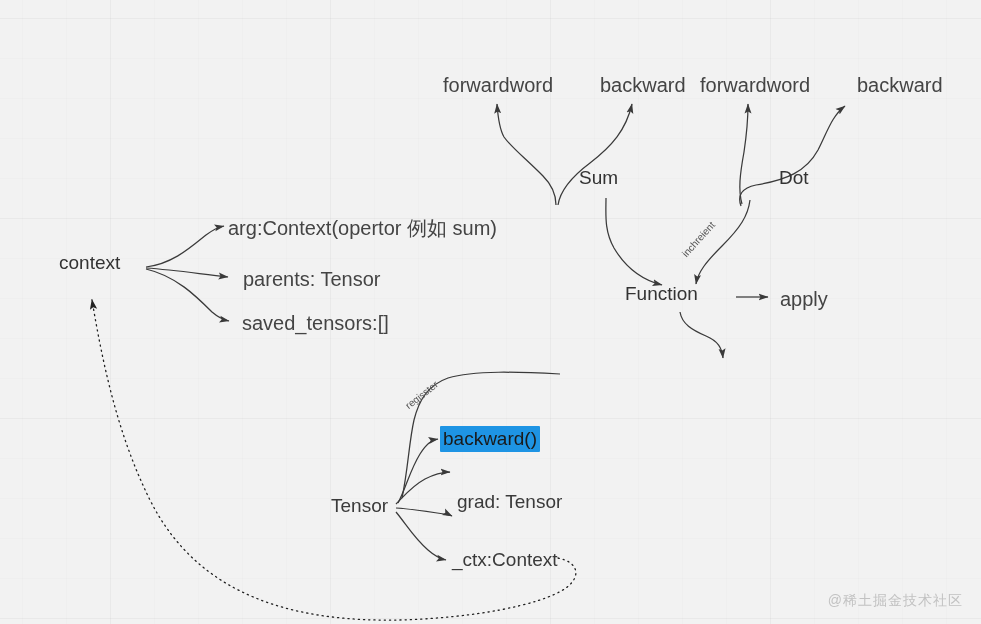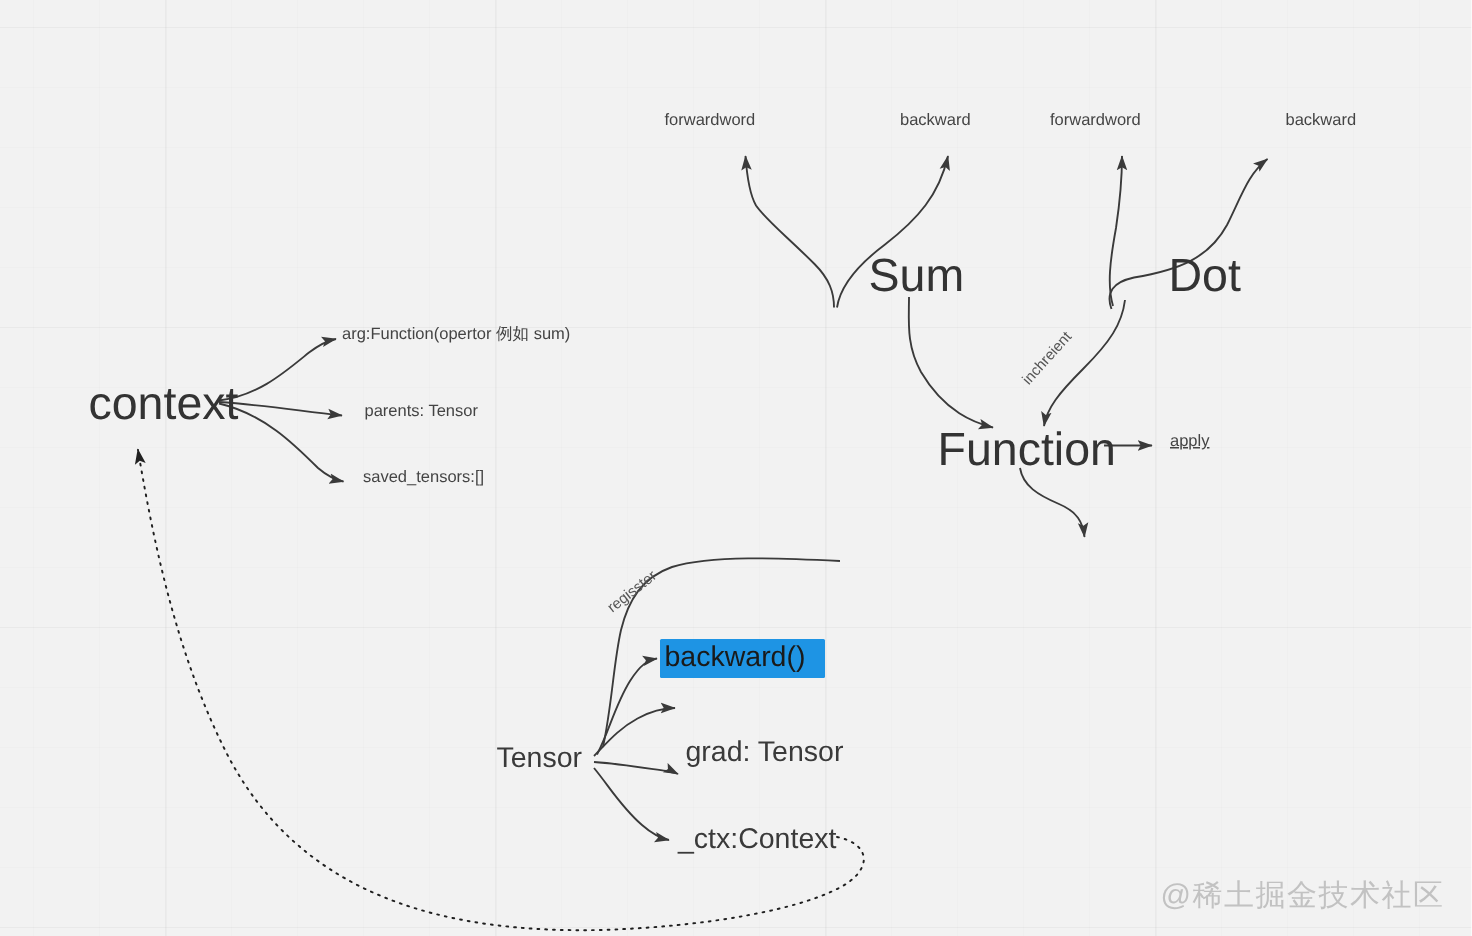--- a/index.html
+++ b/index.html
@@ -28,41 +28,41 @@
     width: 981px;
     height: 624px;
     pointer-events: none;
   }
   .node {
     position: absolute;
     color: #3c3c3c;
     white-space: nowrap;
     line-height: 1;
   }
-  .n-big   { font-size: 31px; color: #333333; }
+  .n-big   { font-size: 19px; color: #333333; }
   .n-med   { font-size: 19px; color: #3a3a3a; }
-  .n-small { font-size: 11px; color: #444444; text-align: right; }
+  .n-small { font-size: 20px; color: #444444; text-align: right; }
   .edge-label {
     position: absolute;
     font-size: 10px;
     color: #555555;
     white-space: nowrap;
     transform-origin: left bottom;
   }
   .hl {
     background: #1e94e4;
     color: #1a1a1a;
-    padding: 2px 13px 3px 3px;
+    padding: 2px 3px 3px 3px;
     border-radius: 1px;
   }
   #watermark {
     position: absolute;
     right: 18px;
     bottom: 14px;
-    font-size: 20px;
+    font-size: 14px;
     color: #c2c2c2;
     letter-spacing: 1px;
     white-space: nowrap;
   }
 </style>
 </head>
 <body>
 
 <div id="canvas">
 
@@ -108,41 +108,41 @@
     </g>
 
     <g fill="none" stroke="#1f1f1f" stroke-width="1.3" stroke-dasharray="1.2 4" stroke-linecap="round">
       <path d="M558,558 C578,562 582,576 566,588 C540,606 470,618 400,620
                C300,622 200,600 150,500 C120,440 104,372 92,300" marker-end="url(#arrowdot)"></path>
     </g>
   </svg>
 
   <div class="node n-big" style="left:59px; top:253px;">context</div>
 
-  <div class="node n-small" style="left:228px; top:218px;">arg:Function(opertor 例如 sum)</div>
+  <div class="node n-small" style="left:228px; top:218px;">arg:Context(opertor 例如 sum)</div>
 
   <div class="node n-small" style="left:243px; top:269px;">parents: Tensor</div>
 
   <div class="node n-small" style="left:242px; top:313px;">saved_tensors:[]</div>
 
   <div class="node n-small" style="left:443px; top:75px;">forwardword</div>
 
   <div class="node n-small" style="left:600px; top:75px;">backward</div>
 
   <div class="node n-small" style="left:700px; top:75px;">forwardword</div>
 
   <div class="node n-small" style="left:857px; top:75px;">backward</div>
 
   <div class="node n-big" style="left:579px; top:168px;">Sum</div>
 
   <div class="node n-big" style="left:731px; top:168px;margin-left:48px;">Dot</div>
 
   <div class="node n-big" style="left:625px; top:284px;text-align:center;">Function</div>
 
-  <div class="node n-small" style="left:780px; top:289px;text-decoration:underline;">apply</div>
+  <div class="node n-small" style="left:780px; top:289px;">apply</div>
 
 
   <div class="node n-med" style="left:331px; top:496px;">Tensor</div>
 
   <div class="node n-med" style="left:440px; top:429px;">
     <span class="hl">backward()</span>
   </div>
 
 
   <div class="node n-med" style="left:457px; top:492px;">grad: Tensor</div>

